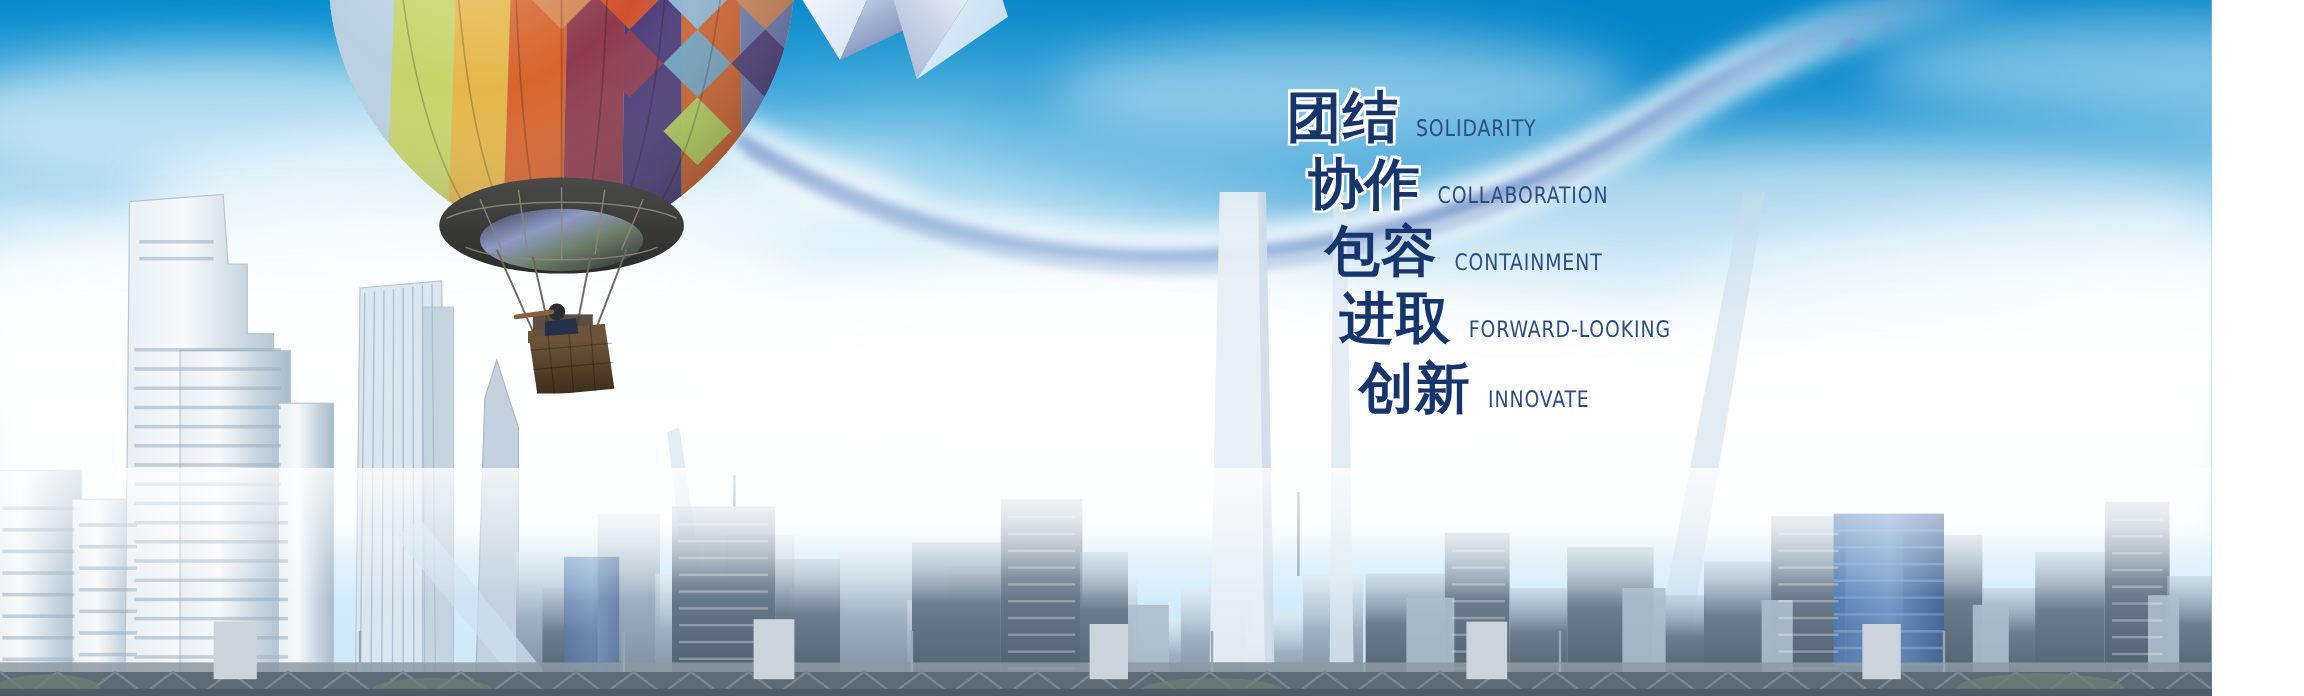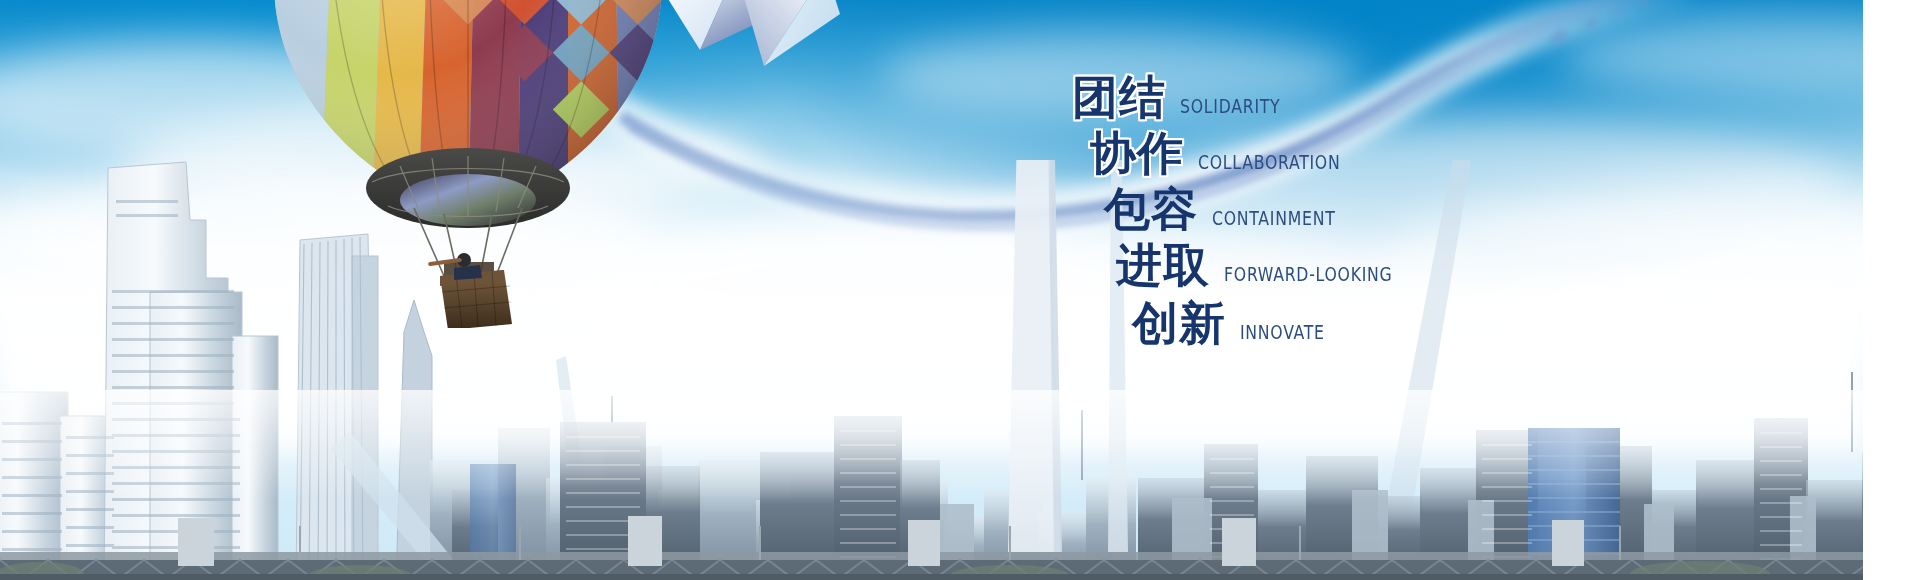--- a/index.html
+++ b/index.html
@@ -4,21 +4,20 @@
 <title>Corporate Culture Banner</title>
 <style>
   html,body{margin:0;padding:0;background:#fff;}
   body{font-family:"Liberation Sans","DejaVu Sans",sans-serif;}
 
   .banner{
     position:relative;
     width:1843px;height:580px;
     overflow:hidden;
     background:#0ea5e9;
-    padding-left:20px;
   }
 
   
   .sky{
     position:absolute;inset:0;
     background:
       radial-gradient(ellipse 900px 420px at 74% 2%,   rgba(0,131,200,.92) 0%, rgba(0,131,200,.45) 42%, rgba(0,131,200,0) 70%),
       radial-gradient(ellipse 760px 300px at 16% -4%,  rgba(0,141,208,.80) 0%, rgba(0,141,208,.30) 48%, rgba(0,141,208,0) 76%),
       linear-gradient(180deg,
         #0d88c9 0%,

